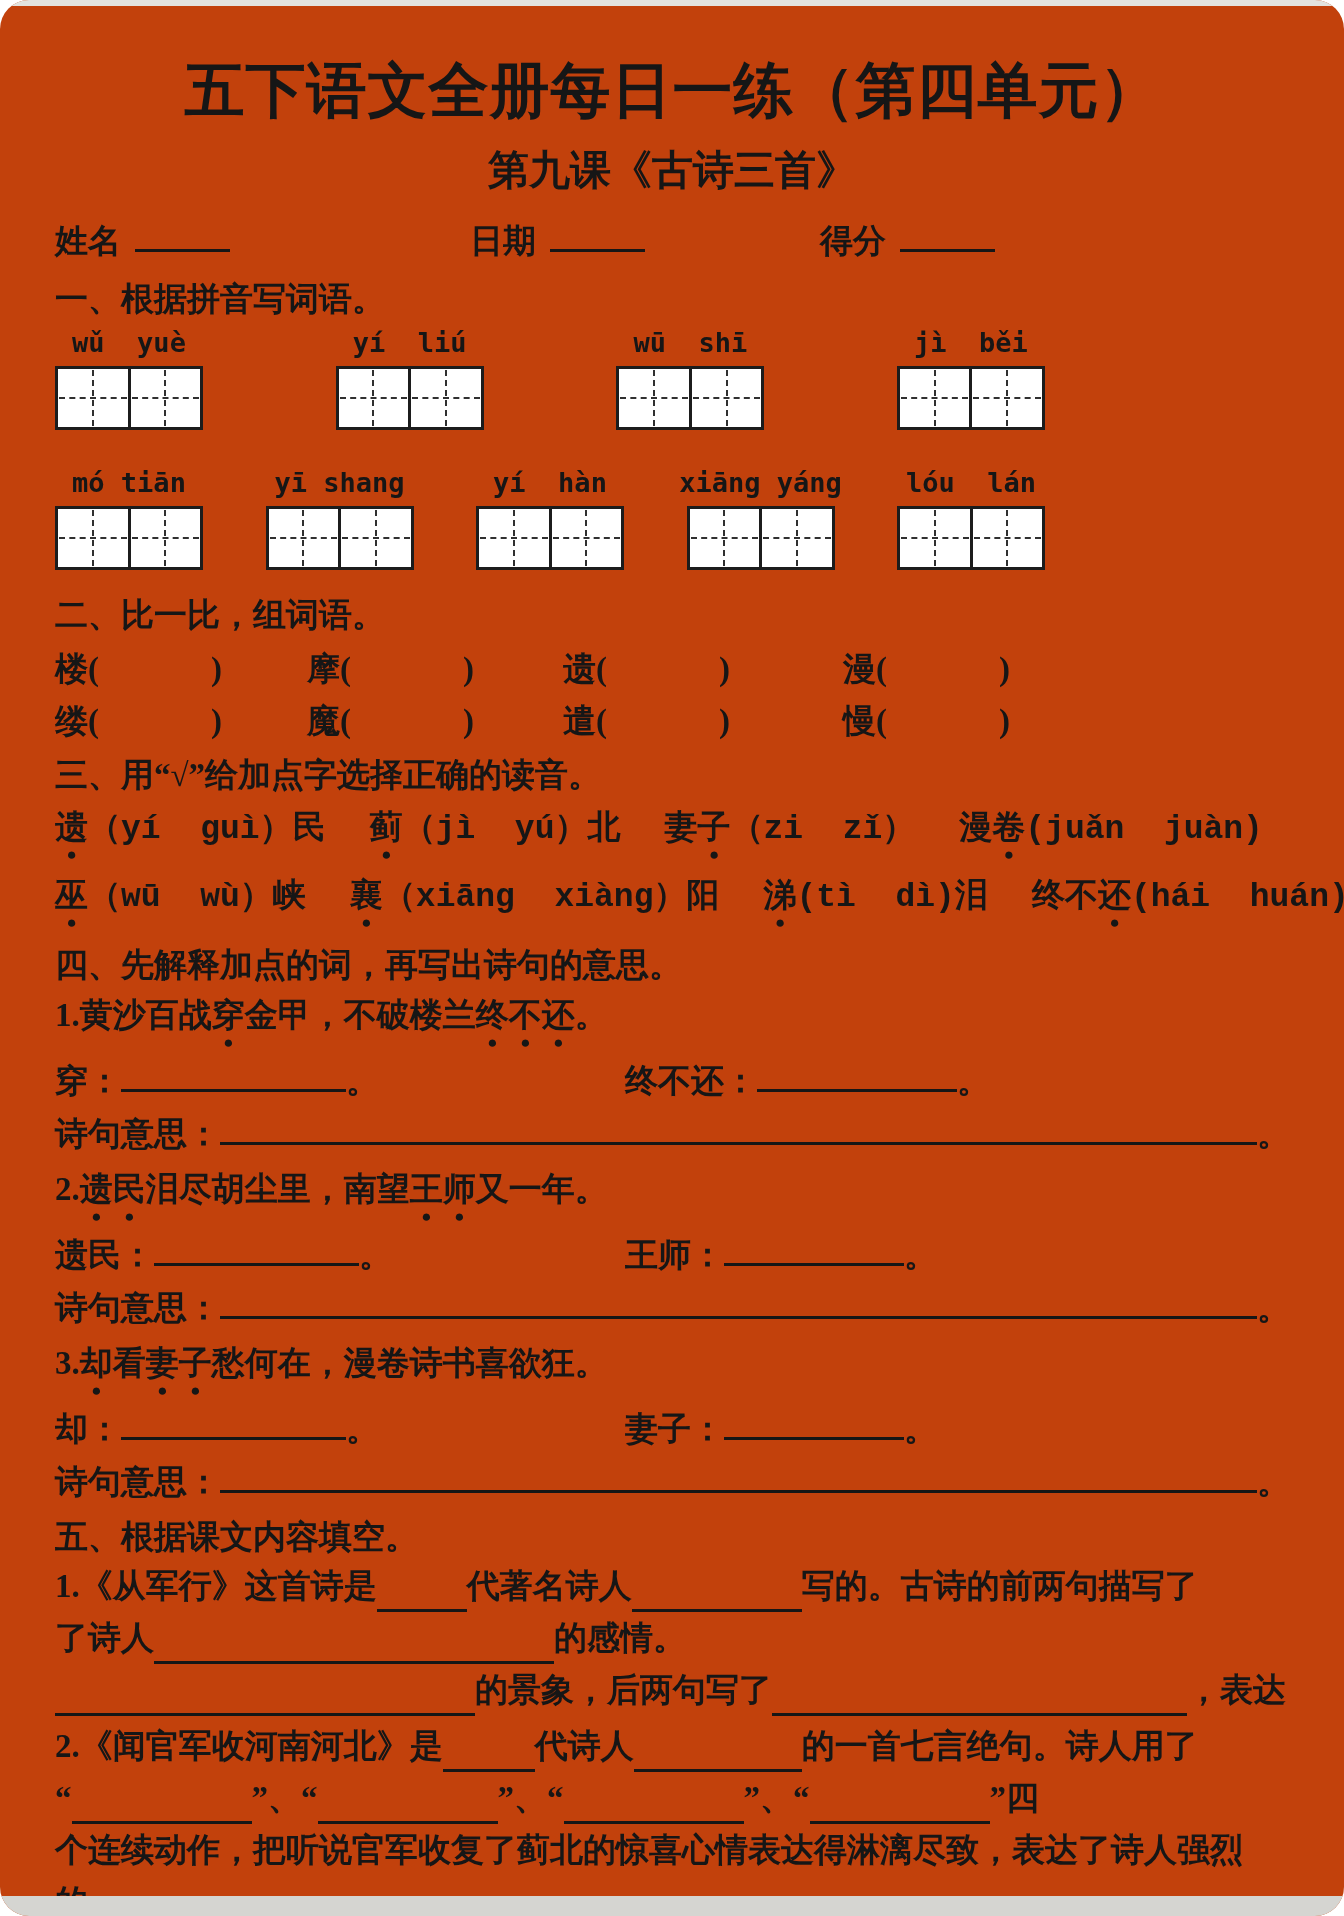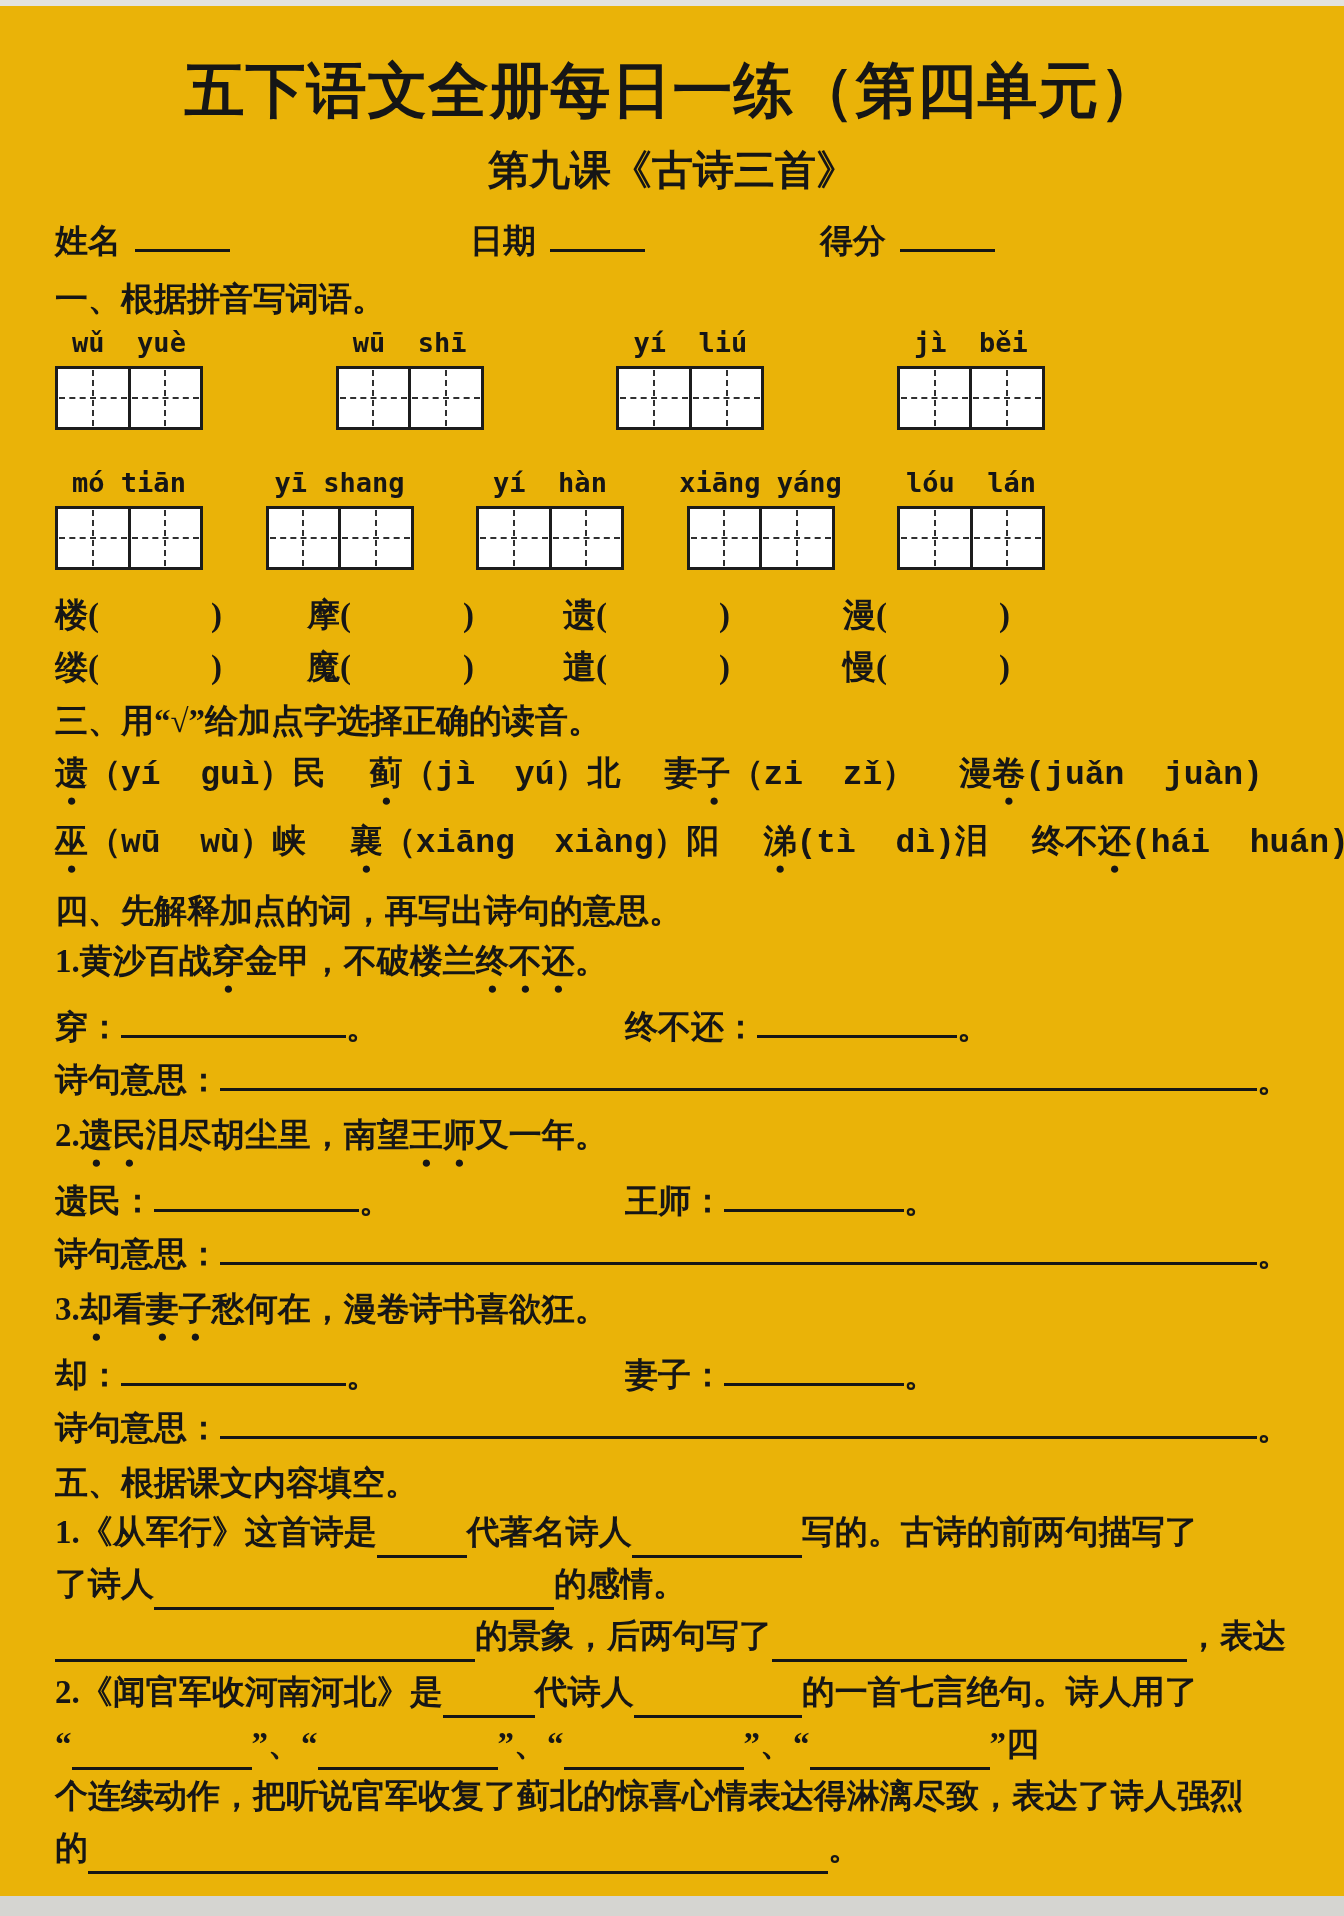--- a/index.html
+++ b/index.html
@@ -1,20 +1,21 @@
 <!DOCTYPE html>
 <html lang="zh"><head>
 <meta charset="utf-8">
 <style>
   html,body{margin:0;padding:0;background:#ffffff;}
   .page{
     position:relative;width:1344px;height:1916px;overflow:hidden;
-    background:#eab308;color:#161616;
+    background:#c2410c;color:#161616;
     font-family:"Liberation Serif","DejaVu Serif",serif;
     font-weight:600;
+    border-radius:29px;
   }
   .edge-top{position:absolute;top:0;left:0;right:0;height:6px;background:#e3e3df;}
   .edge-bottom{position:absolute;bottom:0;left:0;right:0;height:20px;background:#d5d5d1;}
   .content{padding:40px 54px 0 55px;}
 
   .title{
     margin:14px 0 0;text-align:center;
     font-family:"Liberation Sans","DejaVu Sans",sans-serif;
     font-weight:900;font-size:60px;line-height:74px;letter-spacing:1px;
   }
@@ -115,34 +116,34 @@
       <div class="grids" id="grids">
           <div class="grid-row">
             <div class="grid-col">
               <div class="pinyin">wǔ  yuè</div>
               <div class="wgrid">
                 <div class="wcell"></div>
                 <div class="wcell"></div>
               </div>
             </div>
             <div class="grid-col">
+              <div class="pinyin">yí  liú</div>
+              <div class="wgrid">
+                <div class="wcell"></div>
+                <div class="wcell"></div>
+              </div>
+            </div>
+            <div class="grid-col">
               <div class="pinyin">wū  shī</div>
               <div class="wgrid">
                 <div class="wcell"></div>
                 <div class="wcell"></div>
               </div>
             </div>
             <div class="grid-col">
-              <div class="pinyin">yí  liú</div>
-              <div class="wgrid">
-                <div class="wcell"></div>
-                <div class="wcell"></div>
-              </div>
-            </div>
-            <div class="grid-col">
               <div class="pinyin">jì  běi</div>
               <div class="wgrid">
                 <div class="wcell"></div>
                 <div class="wcell"></div>
               </div>
             </div>
           </div>
           <div class="grid-row">
             <div class="grid-col">
               <div class="pinyin">mó tiān</div>
@@ -177,20 +178,21 @@
               <div class="wgrid">
                 <div class="wcell"></div>
                 <div class="wcell"></div>
               </div>
             </div>
           </div>
         </div>
     </div>
 
     <div class="section-2">
+      <div class="sec-heading">二、比一比，组词语。</div>
       <div id="word-rows">
           <div class="word-row">
             <div class="word-item"><span class="zh">楼</span><span class="zh">(</span><span class="paren-gap"></span><span class="zh">)</span></div>
             <div class="word-item"><span class="zh">摩</span><span class="zh">(</span><span class="paren-gap"></span><span class="zh">)</span></div>
             <div class="word-item"><span class="zh">遗</span><span class="zh">(</span><span class="paren-gap"></span><span class="zh">)</span></div>
             <div class="word-item"><span class="zh">漫</span><span class="zh">(</span><span class="paren-gap"></span><span class="zh">)</span></div>
           </div>
           <div class="word-row">
             <div class="word-item"><span class="zh">缕</span><span class="zh">(</span><span class="paren-gap"></span><span class="zh">)</span></div>
             <div class="word-item"><span class="zh">魔</span><span class="zh">(</span><span class="paren-gap"></span><span class="zh">)</span></div>

